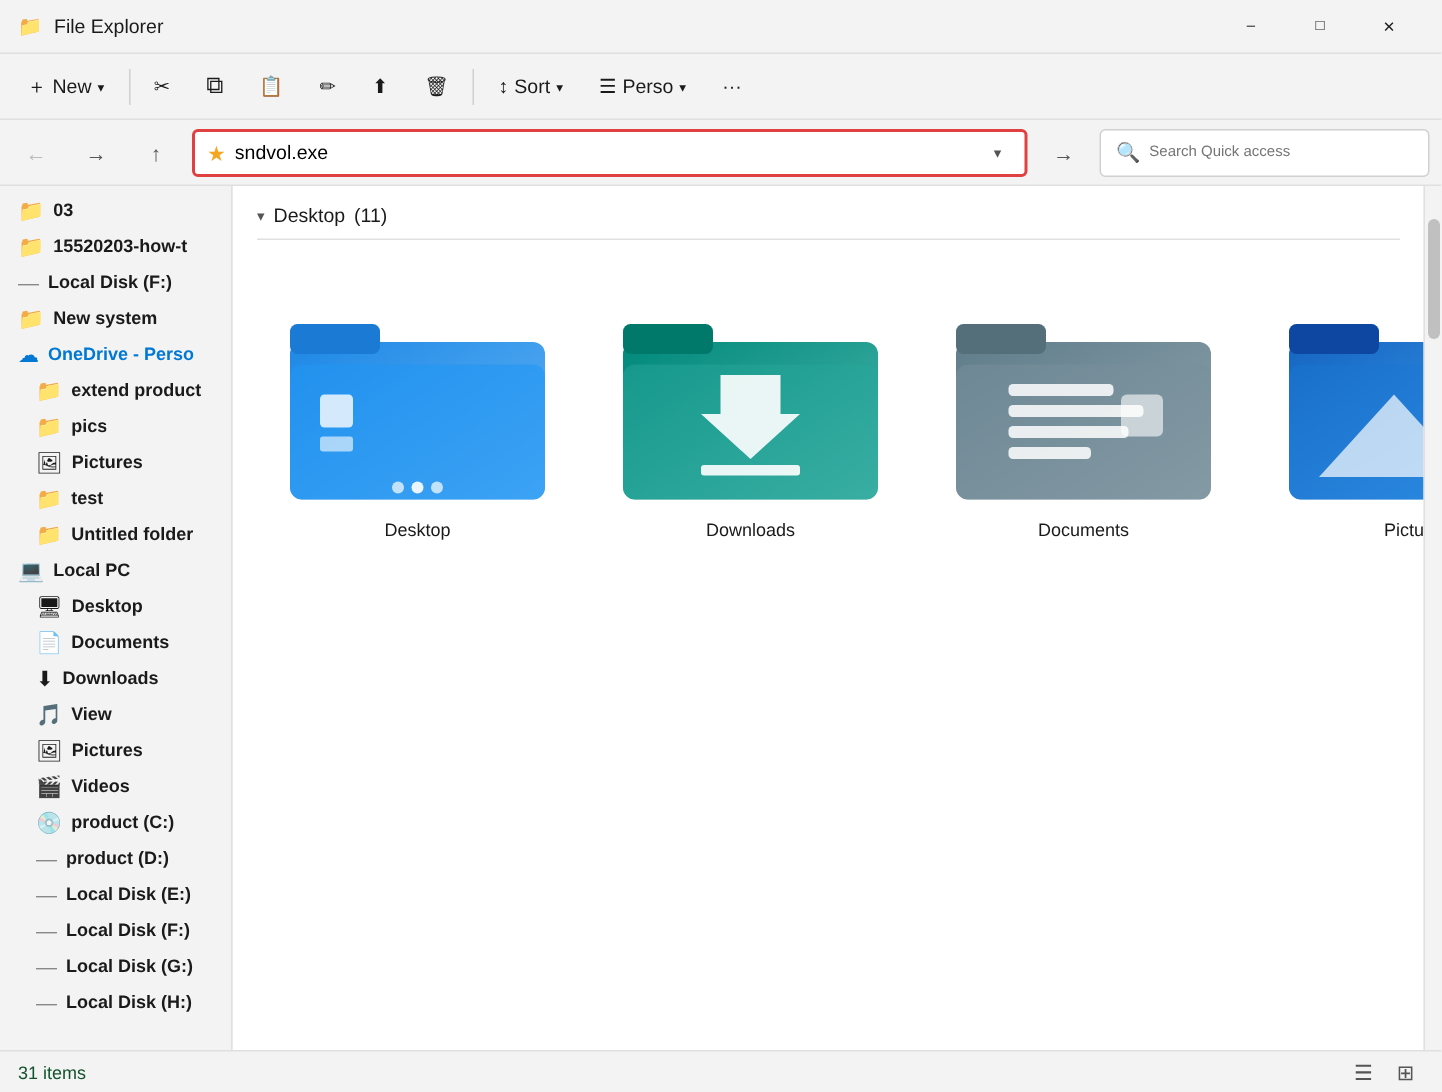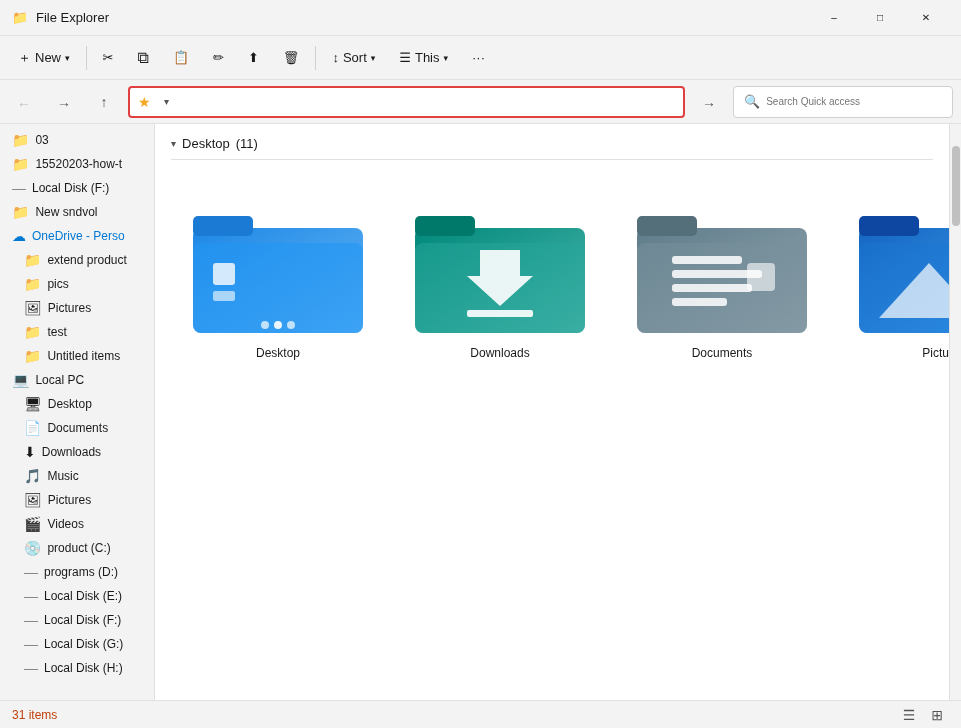--- a/index.html
+++ b/index.html
@@ -79,21 +79,21 @@
       width: 155px; min-width: 155px; background: #f3f3f3;
       overflow-y: auto; border-right: 1px solid #e0e0e0;
       padding: 4px 0;
     }
     .sidebar-item {
       display: flex; align-items: center; gap: 6px;
       padding: 4px 8px 4px 12px; cursor: pointer;
       font-size: 12px; color: #1a1a1a; white-space: nowrap; overflow: hidden;
     }
     .sidebar-item .s-icon { font-size: 14px; flex-shrink: 0; }
-    .sidebar-item .s-label { overflow: hidden; text-overflow: ellipsis; }
+    .sidebar-item .s-label { overflow: hidden; text-overflow: ellipsis; font-weight: bold; }
 
     
     .content-area { flex: 1; background: white; overflow-y: auto; padding: 12px 16px; }
 
     
     .folders-header {
       display: flex; align-items: center; gap: 6px;
       font-size: 13px; color: #1a1a1a; margin-bottom: 16px;
       border-bottom: 1px solid #e0e0e0; padding-bottom: 8px;
     }
@@ -110,21 +110,21 @@
     }
     .folder-thumb { width: 190px; height: 150px; border-radius: 6px; overflow: hidden; }
     .folder-name { font-size: 12px; color: #1a1a1a; text-align: center; }
 
     
     .status-bar {
       height: 28px; background: #f3f3f3; border-top: 1px solid #e0e0e0;
       display: flex; align-items: center; justify-content: space-between;
       padding: 0 12px;
     }
-    .status-text { font-size: 12px; color: #c2410c; }
+    .status-text { font-size: 12px; color: #14532d; }
     .status-right { display: flex; gap: 4px; }
     .view-btn {
       width: 24px; height: 24px; border: none; background: transparent;
       cursor: pointer; border-radius: 3px; display: flex; align-items: center; justify-content: center;
       font-size: 14px; color: #555;
     }
 
     
     .sidebar::-webkit-scrollbar, .content-area::-webkit-scrollbar { width: 8px; }
     .sidebar::-webkit-scrollbar-thumb, .content-area::-webkit-scrollbar-thumb { background: #c0c0c0; border-radius: 4px; }
@@ -181,34 +181,35 @@
     <span>🗑</span>
   </button>
   <div class="toolbar-sep"></div>
   <button class="toolbar-btn">
     <span>↕</span>
     <span>Sort</span>
     <span style="font-size:9px;">▾</span>
   </button>
   <button class="toolbar-btn">
     <span>☰</span>
-    <span>This</span>
+    <span>Perso</span>
     <span style="font-size:9px;">▾</span>
   </button>
   <button class="toolbar-btn">
     <span>···</span>
   </button>
 </div>
 
 <div class="address-bar">
   <button class="nav-btn disabled">←</button>
   <button class="nav-btn">→</button>
   <button class="nav-btn">↑</button>
   <div class="address-input-wrap">
     <span class="address-star">★</span>
+    <input class="address-input" type="text" value="sndvol.exe" style="">
     <span class="address-chevron">▾</span>
   </div>
   <button class="address-go">→</button>
   <div class="search-box">
     <span class="search-icon">🔍</span>
     <input type="text" placeholder="Search Quick access" style="border: none; outline: none; font-size: 10px; flex: 1 1 0%; background: transparent;">
   </div>
 </div>
 
 <div class="main-layout">
@@ -221,21 +222,21 @@
     <div class="sidebar-item">
       <span class="s-icon">📁</span>
       <span class="s-label">15520203-how-t</span>
     </div>
     <div class="sidebar-item">
       <span class="s-icon" style="color:#888;">—</span>
       <span class="s-label">Local Disk (F:)</span>
     </div>
     <div class="sidebar-item">
       <span class="s-icon">📁</span>
-      <span class="s-label">New sndvol</span>
+      <span class="s-label">New system</span>
     </div>
     <div class="sidebar-item" style="color:#0078d4;">
       <span class="s-icon">☁</span>
       <span class="s-label">OneDrive - Perso</span>
     </div>
     <div class="sidebar-item" style="padding-left:24px;">
       <span class="s-icon">📁</span>
       <span class="s-label">extend product</span>
     </div>
     <div class="sidebar-item" style="padding-left:24px;">
@@ -245,57 +246,57 @@
     <div class="sidebar-item" style="padding-left:24px;">
       <span class="s-icon">🖼</span>
       <span class="s-label">Pictures</span>
     </div>
     <div class="sidebar-item" style="padding-left:24px;">
       <span class="s-icon">📁</span>
       <span class="s-label">test</span>
     </div>
     <div class="sidebar-item" style="padding-left:24px;">
       <span class="s-icon">📁</span>
-      <span class="s-label">Untitled items</span>
+      <span class="s-label">Untitled folder</span>
     </div>
     <div class="sidebar-item">
       <span class="s-icon">💻</span>
       <span class="s-label">Local PC</span>
     </div>
     <div class="sidebar-item" style="padding-left:24px;">
       <span class="s-icon">🖥</span>
       <span class="s-label">Desktop</span>
     </div>
     <div class="sidebar-item" style="padding-left:24px;">
       <span class="s-icon">📄</span>
       <span class="s-label">Documents</span>
     </div>
     <div class="sidebar-item" style="padding-left:24px;">
       <span class="s-icon">⬇</span>
       <span class="s-label">Downloads</span>
     </div>
     <div class="sidebar-item" style="padding-left:24px;">
       <span class="s-icon">🎵</span>
-      <span class="s-label">Music</span>
+      <span class="s-label">View</span>
     </div>
     <div class="sidebar-item" style="padding-left:24px;">
       <span class="s-icon">🖼</span>
       <span class="s-label">Pictures</span>
     </div>
     <div class="sidebar-item" style="padding-left:24px;">
       <span class="s-icon">🎬</span>
       <span class="s-label">Videos</span>
     </div>
     <div class="sidebar-item" style="padding-left:24px;">
       <span class="s-icon">💿</span>
       <span class="s-label">product (C:)</span>
     </div>
     <div class="sidebar-item" style="padding-left:24px;">
       <span class="s-icon" style="color:#888;">—</span>
-      <span class="s-label">programs (D:)</span>
+      <span class="s-label">product (D:)</span>
     </div>
     <div class="sidebar-item" style="padding-left:24px;">
       <span class="s-icon" style="color:#888;">—</span>
       <span class="s-label">Local Disk (E:)</span>
     </div>
     <div class="sidebar-item" style="padding-left:24px;">
       <span class="s-icon" style="color:#888;">—</span>
       <span class="s-label">Local Disk (F:)</span>
     </div>
     <div class="sidebar-item" style="padding-left:24px;">

